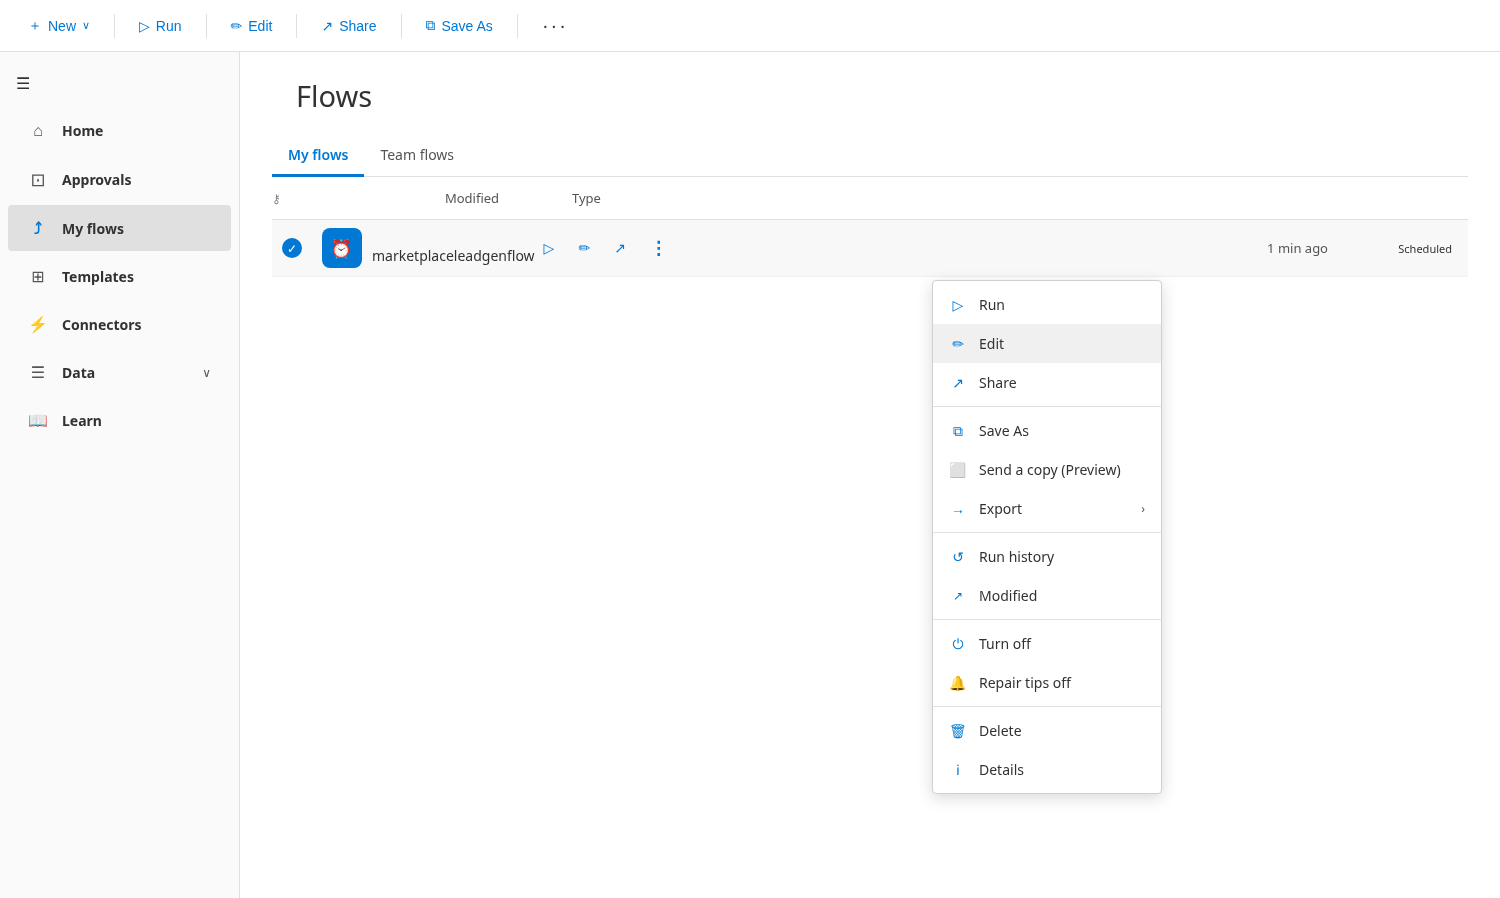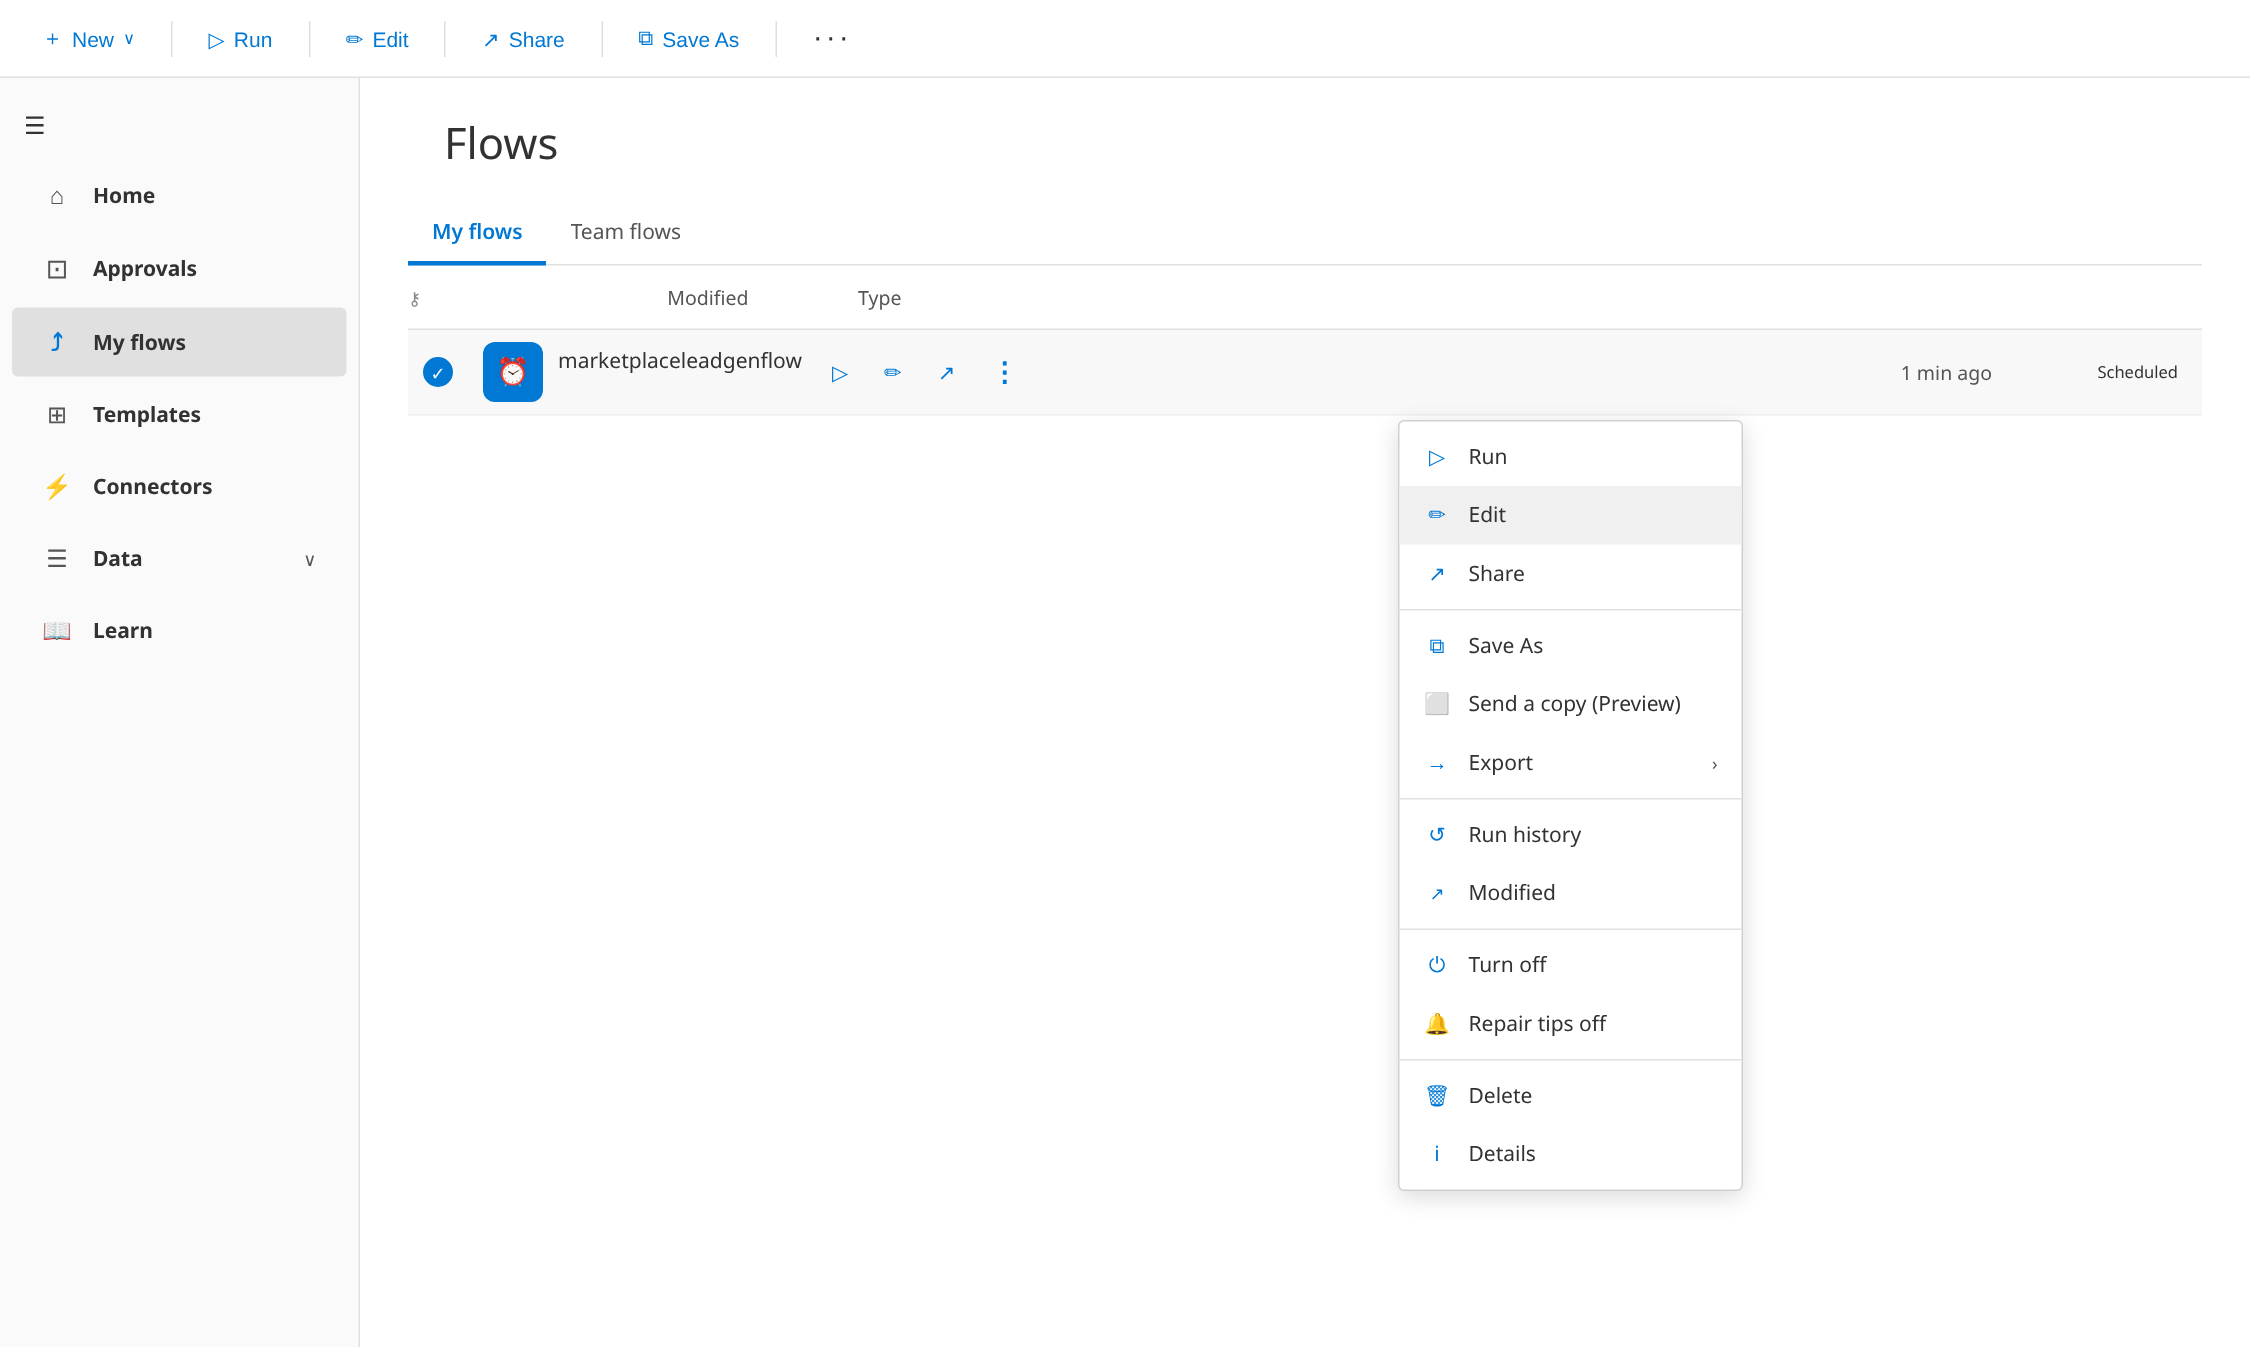--- a/index.html
+++ b/index.html
@@ -175,22 +175,22 @@
       justify-content: center;
       color: white;
       font-size: 18px;
     }
 
     .row-name {
       flex: 1;
       font-size: 14px;
       color: #323232;
       display: flex;
-      align-items: flex-start;
-      gap: 12px;
+      align-items: flex-end;
+      gap: 1px;
     }
 
     .row-actions {
       display: flex;
       align-items: center;
       gap: 8px;
     }
     .row-action-btn {
       padding: 6px 8px;
       border: none;

